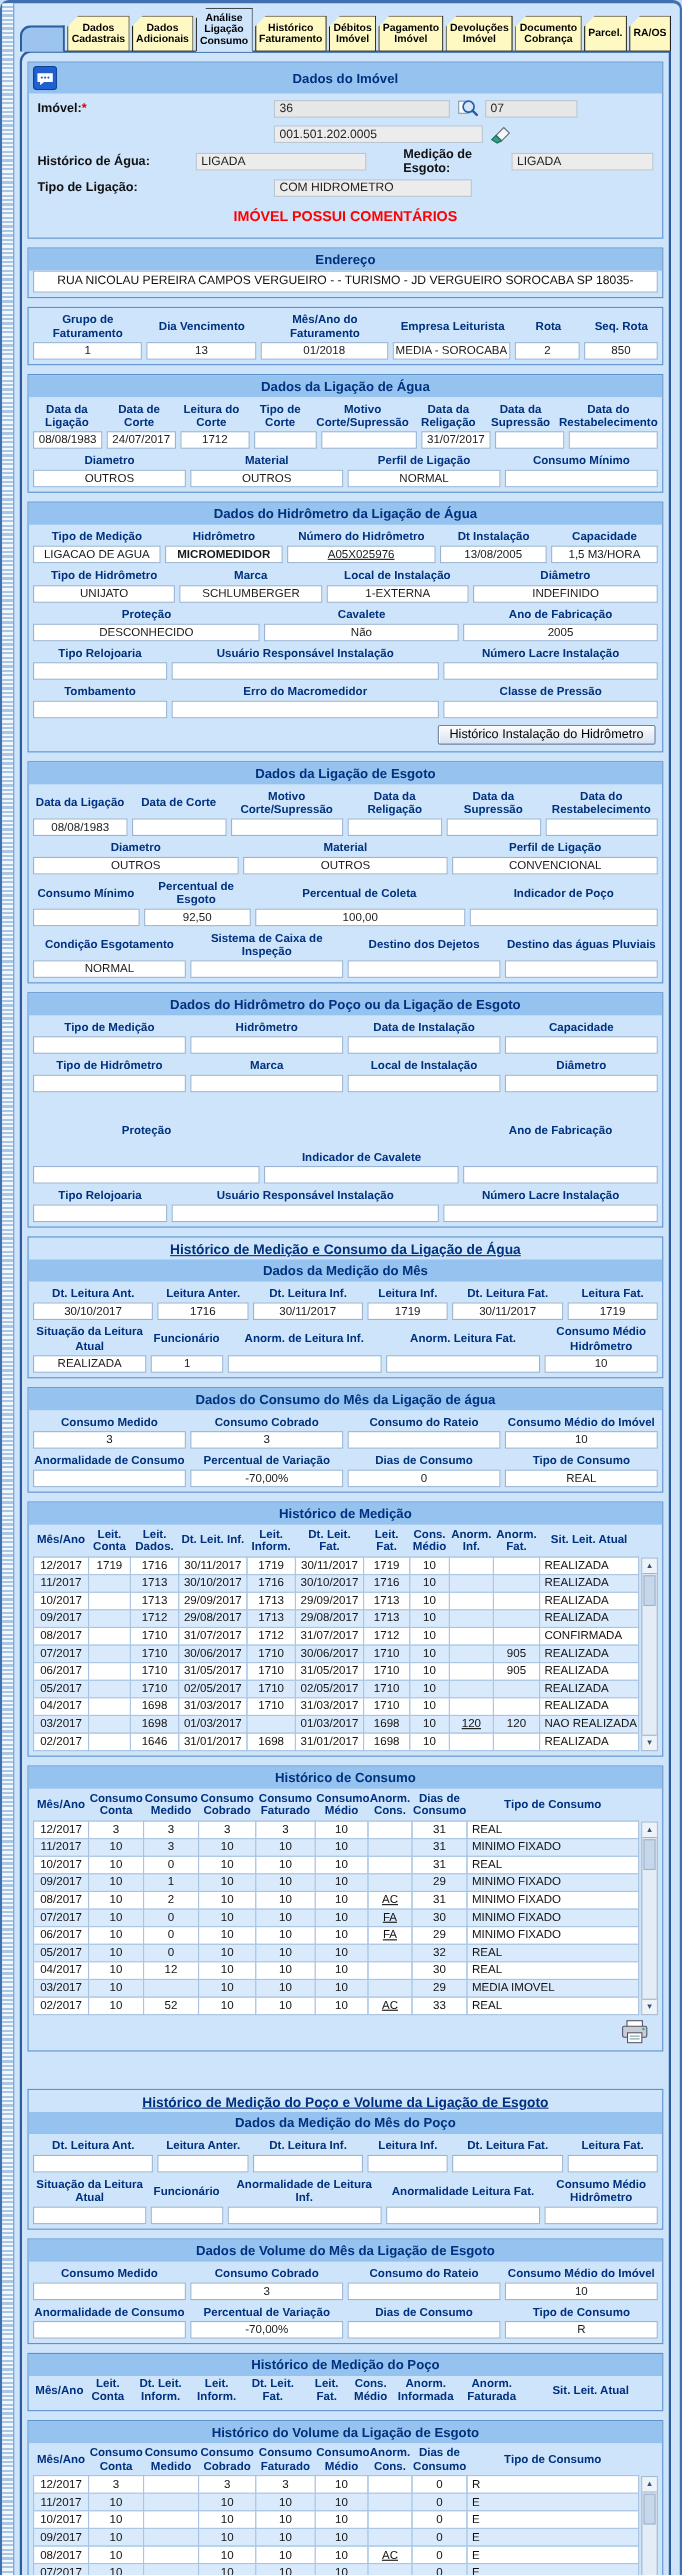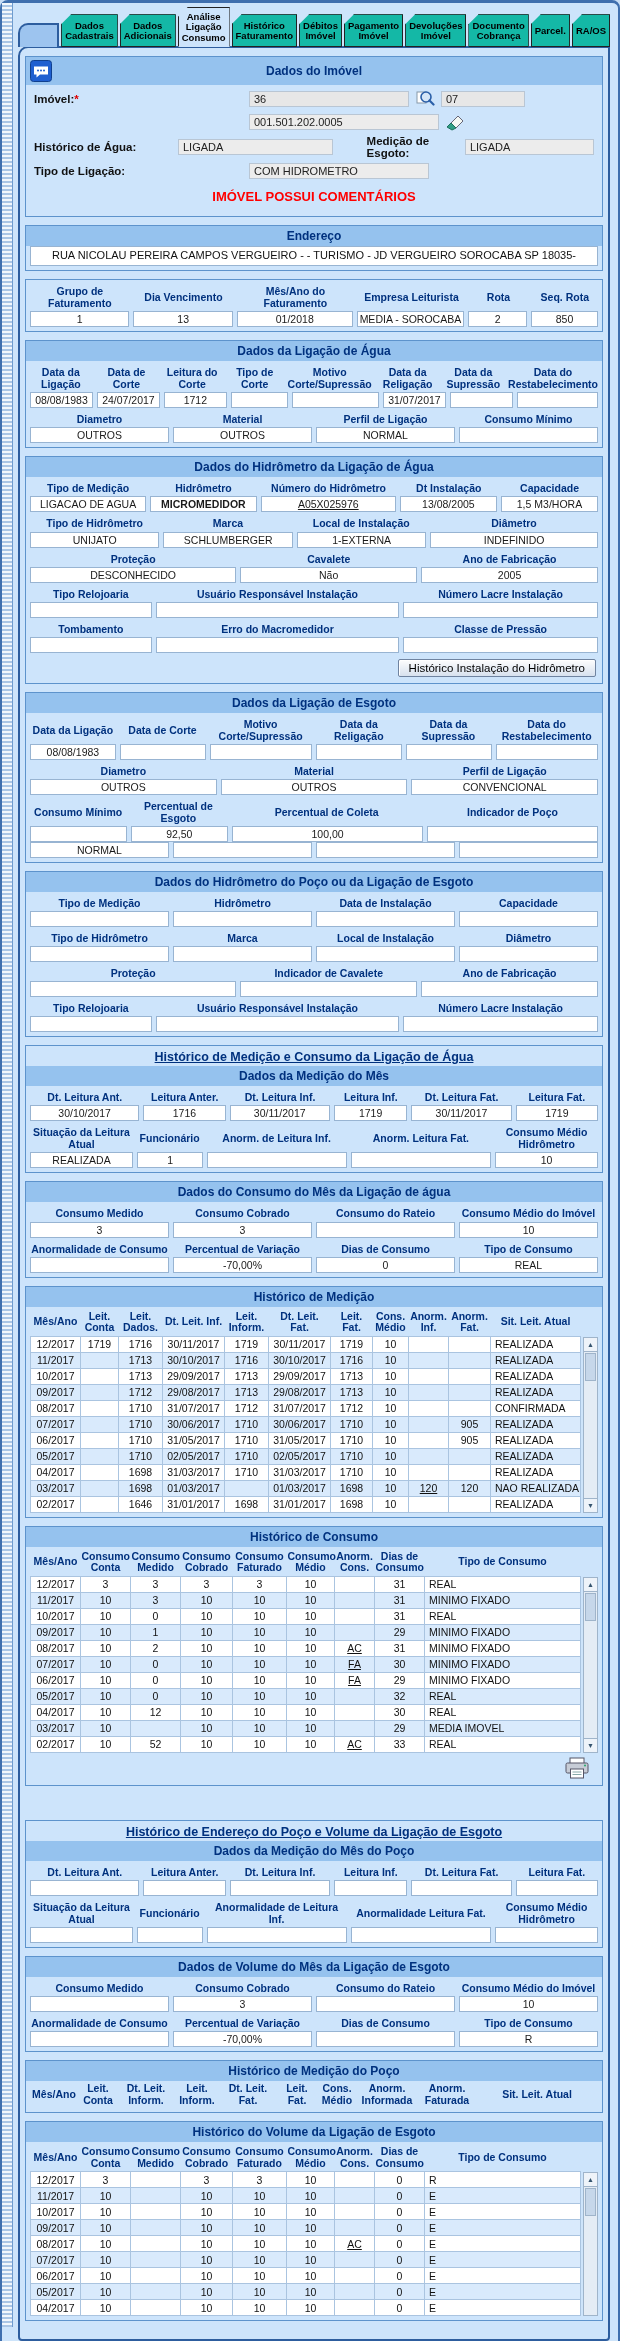--- a/index.html
+++ b/index.html
@@ -7,21 +7,21 @@
           border-radius:8px 8px 0 0;position:relative;box-sizing:border-box;padding-bottom:0;}
   .left-rail{position:absolute;left:0;top:0;bottom:14px;width:10px;
              background:repeating-linear-gradient(180deg,#f2f7fc 0 2px,#aac6e6 2px 4px);
              border-right:1px solid #6f9cce;}
   .content{margin:4px 8px 0 16px;}
   
   .tabbar{display:flex;align-items:flex-end;position:relative;z-index:2;}
   .tab-stub{width:58px;height:22px;background:#9dc4ef;border:2px solid #2d5d9e;border-bottom:none;
             border-radius:10px 0 0 0;margin-right:2px;}
   .tabs{display:flex;align-items:flex-end;gap:2px;flex:1;}
-  .tab{background:#14b8a6;border:1px solid #222;clip-path:polygon(10px 0,100% 0,100% 100%,0 100%,0 10px);
+  .tab{background:#fef9c3;border:1px solid #222;clip-path:polygon(10px 0,100% 0,100% 100%,0 100%,0 10px);
        font-size:9.5px;font-weight:bold;color:#000;text-align:center;line-height:1.1;
        padding:4px 3px 3px 3px;min-height:24px;display:flex;align-items:center;justify-content:center;
        flex:1;cursor:pointer;}
   .tab.active{background:#cde4fb;border-bottom:1px solid #cde4fb;}
   
   .panel{border:2px solid #2d5d9e;border-radius:10px 0 4px 4px;background:#cde4fb;margin-top:-1px;
          padding:8px 5px 10px 5px;position:relative;z-index:1;}
   .sec{background:#cde4fb;border:1px solid #5d93cc;margin-bottom:8px;padding:0 2px 4px 2px;}
   .strip{background:#95c2ee;color:#00317e;font-weight:bold;font-size:12px;text-align:center;
          padding:3px 0;margin:0 -2px;}
@@ -337,20 +337,26 @@
               <div class="fl" style="flex: 1.6 1 0px;">Indicador de Poço</div>
             </div>
             <div class="frow-v">
               <div class="fv" style="flex: 0.9 1 0px;"></div>
               <div class="fv" style="flex: 0.9 1 0px;">92,50</div>
               <div class="fv" style="flex: 1.8 1 0px;">100,00</div>
               <div class="fv" style="flex: 1.6 1 0px;"></div>
             </div>
           </div>
         <div>
+            <div class="frow-l">
+              <div class="fl" style="flex: 1 1 0px;">Condição Esgotamento</div>
+              <div class="fl" style="flex: 1 1 0px;">Sistema de Caixa de Inspeção</div>
+              <div class="fl" style="flex: 1 1 0px;">Destino dos Dejetos</div>
+              <div class="fl" style="flex: 1 1 0px;">Destino das águas Pluviais</div>
+            </div>
             <div class="frow-v">
               <div class="fv" style="flex: 1 1 0px;">NORMAL</div>
               <div class="fv" style="flex: 1 1 0px;"></div>
               <div class="fv" style="flex: 1 1 0px;"></div>
               <div class="fv" style="flex: 1 1 0px;"></div>
             </div>
           </div>
       </div>
 
       <div class="sec">
@@ -379,21 +385,21 @@
             <div class="frow-v">
               <div class="fv" style="flex: 1 1 0px;"></div>
               <div class="fv" style="flex: 1 1 0px;"></div>
               <div class="fv" style="flex: 1 1 0px;"></div>
               <div class="fv" style="flex: 1 1 0px;"></div>
             </div>
           </div>
         <div>
             <div class="frow-l">
               <div class="fl" style="flex: 1.4 1 0px;">Proteção</div>
-              <div class="fl" style="flex: 1.2 1 0px;">Indicador de Cavalete</div>
+              <div class="fl" style="flex: 1.2 1 0px; margin-top: 48px;">Indicador de Cavalete</div>
               <div class="fl" style="flex: 1.2 1 0px;">Ano de Fabricação</div>
             </div>
             <div class="frow-v">
               <div class="fv" style="flex: 1.4 1 0px;"></div>
               <div class="fv" style="flex: 1.2 1 0px;"></div>
               <div class="fv" style="flex: 1.2 1 0px;"></div>
             </div>
           </div>
         <div>
             <div class="frow-l">
@@ -840,21 +846,21 @@
                 <line x1="8.5" y1="17.5" x2="17.5" y2="17.5" stroke="#8aa"></line>
                 <circle cx="21" cy="8.5" r="1.1" fill="#3a7"></circle>
               </svg>
           </span>
         </div>
       </div>
 
       <div class="gap-lg"></div>
 
       <div class="sec">
-        <div class="title-underline">Histórico de Endereço do Poço e Volume da Ligação de Esgoto</div>
+        <div class="title-underline">Histórico de Medição do Poço e Volume da Ligação de Esgoto</div>
         <div class="strip">Dados da Medição do Mês do Poço</div>
         <div>
             <div class="frow-l">
               <div class="fl" style="flex: 1.2 1 0px;">Dt. Leitura Ant.</div>
               <div class="fl" style="flex: 0.9 1 0px;">Leitura Anter.</div>
               <div class="fl" style="flex: 1.1 1 0px;">Dt. Leitura Inf.</div>
               <div class="fl" style="flex: 0.8 1 0px;">Leitura Inf.</div>
               <div class="fl" style="flex: 1.1 1 0px;">Dt. Leitura Fat.</div>
               <div class="fl" style="flex: 0.9 1 0px;">Leitura Fat.</div>
             </div>

